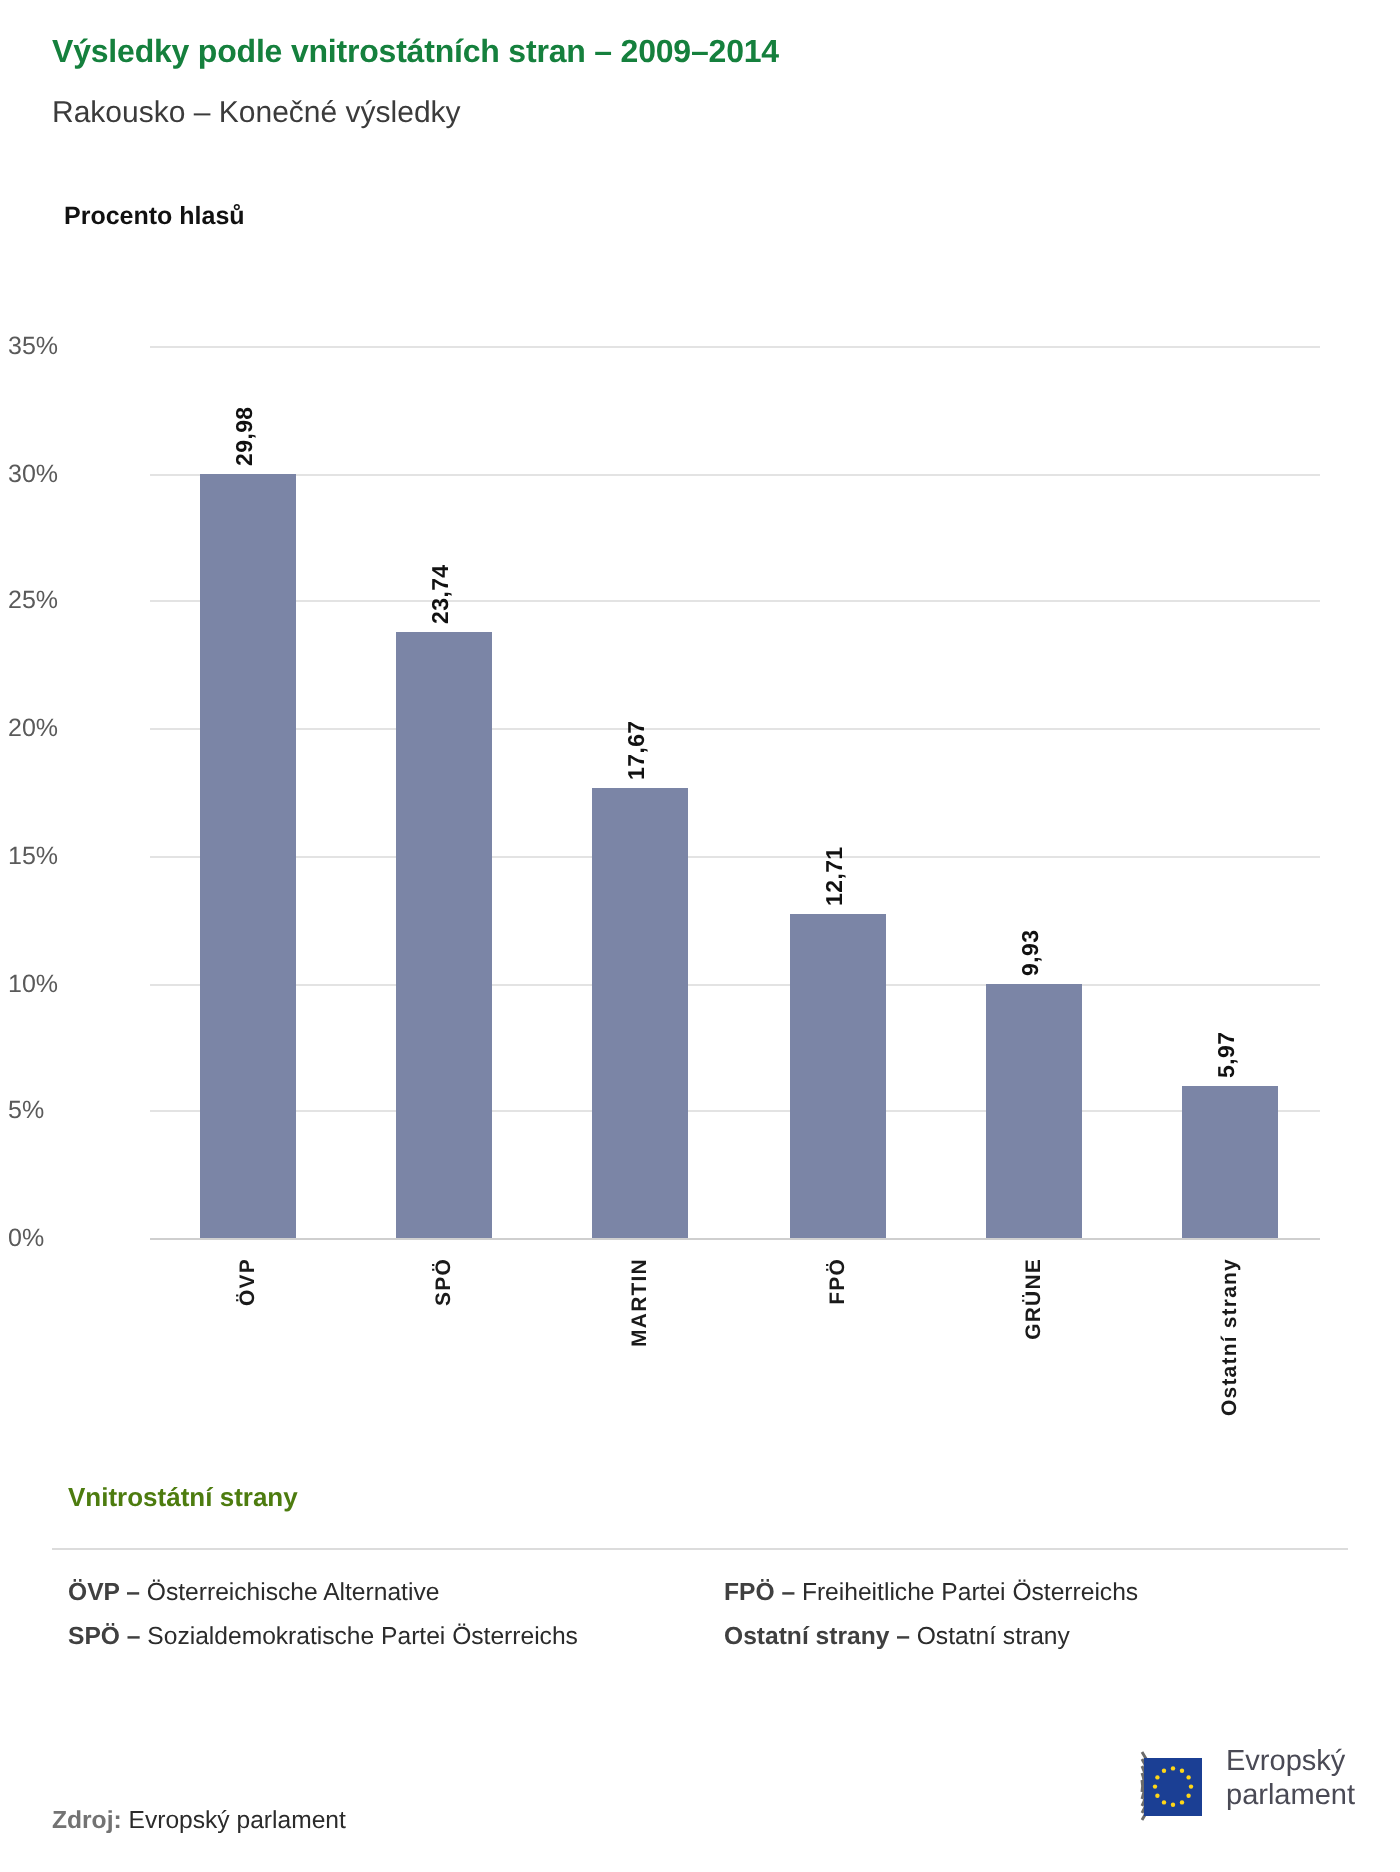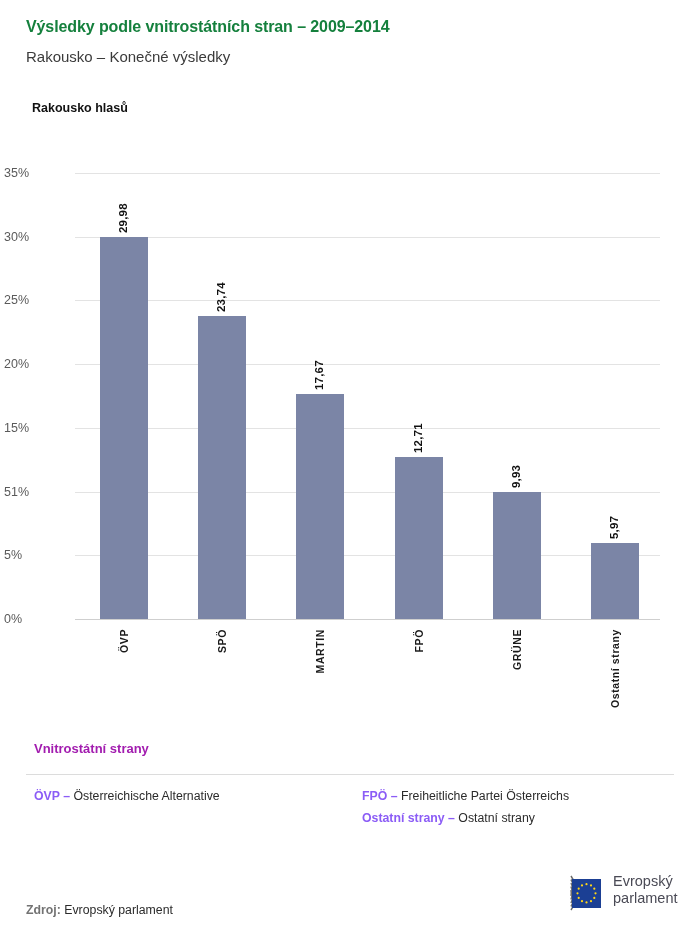--- a/index.html
+++ b/index.html
@@ -105,41 +105,41 @@
     letter-spacing: 0.6px;
   }
 
   
   .legend-heading {
     position: absolute;
     left: 34px;
     top: 741px;
     font-size: 13px;
     font-weight: bold;
-    color: #a21caf;
+    color: #4d7c0f;
   }
   .legend-rule {
     position: absolute;
     left: 26px;
     top: 774px;
     width: 648px;
     height: 1px;
     background: #dcdcdc;
   }
   .legend-col {
     position: absolute;
     top: 786px;
     font-size: 12.3px;
     line-height: 20px;
     color: #2b2b2b;
   }
   .legend-col.left  { left: 34px;  width: 320px; }
   .legend-col.right { left: 362px; width: 320px; }
   .legend-row { margin-bottom: 2px; }
-  .legend-abbr { font-weight: bold; color: #8b5cf6; }
+  .legend-abbr { font-weight: bold; color: #404040; }
 
   
   .source {
     position: absolute;
     left: 26px;
     top: 903px;
     font-size: 12.3px;
     color: #2b2b2b;
     white-space: nowrap;
   }
@@ -160,28 +160,28 @@
     line-height: 17px;
     color: #4a4a55;
     white-space: nowrap;
   }
 </style>
 </head>
 <body>
 
 <div class="chart-title">Výsledky podle vnitrostátních stran – 2009–2014</div>
 <div class="chart-subtitle">Rakousko – Konečné výsledky</div>
-<div class="axis-caption">Rakousko hlasů</div>
+<div class="axis-caption">Procento hlasů</div>
 
 <div class="plot" id="plot">
     <div class="ytick" style="top: 619px;">0%</div>
     <div class="gridline" style="top: 555.286px;"></div>
     <div class="ytick" style="top: 555.286px;">5%</div>
     <div class="gridline" style="top: 491.571px;"></div>
-    <div class="ytick" style="top: 491.571px;">51%</div>
+    <div class="ytick" style="top: 491.571px;">10%</div>
     <div class="gridline" style="top: 427.857px;"></div>
     <div class="ytick" style="top: 427.857px;">15%</div>
     <div class="gridline" style="top: 364.143px;"></div>
     <div class="ytick" style="top: 364.143px;">20%</div>
     <div class="gridline" style="top: 300.429px;"></div>
     <div class="ytick" style="top: 300.429px;">25%</div>
     <div class="gridline" style="top: 236.714px;"></div>
     <div class="ytick" style="top: 236.714px;">30%</div>
     <div class="gridline" style="top: 173px;"></div>
     <div class="ytick" style="top: 173px;">35%</div>
@@ -203,20 +203,21 @@
     <div class="cat-label" style="left: 510.8px; top: 629px;">GRÜNE</div>
     <div class="bar" style="left: 591px; top: 542.925px; height: 76.0749px; background: rgb(123, 133, 166);"></div>
     <div class="bar-value" style="left: 608px; top: 494.925px; height: 44px;">5,97</div>
     <div class="cat-label" style="left: 609px; top: 629px;">Ostatní strany</div>
   </div>
 
 <div class="legend-heading">Vnitrostátní strany</div>
 <div class="legend-rule"></div>
 <div class="legend-col left" id="legend-left">
     <div class="legend-row"><span class="legend-abbr">ÖVP – </span><span>Österreichische Alternative</span></div>
+    <div class="legend-row"><span class="legend-abbr">SPÖ – </span><span>Sozialdemokratische Partei Österreichs</span></div>
   </div>
 <div class="legend-col right" id="legend-right">
     <div class="legend-row"><span class="legend-abbr">FPÖ – </span><span>Freiheitliche Partei Österreichs</span></div>
     <div class="legend-row"><span class="legend-abbr">Ostatní strany – </span><span>Ostatní strany</span></div>
   </div>
 
 <div class="source">
   <b>Zdroj:</b>
   <span>Evropský parlament</span>
 </div>

